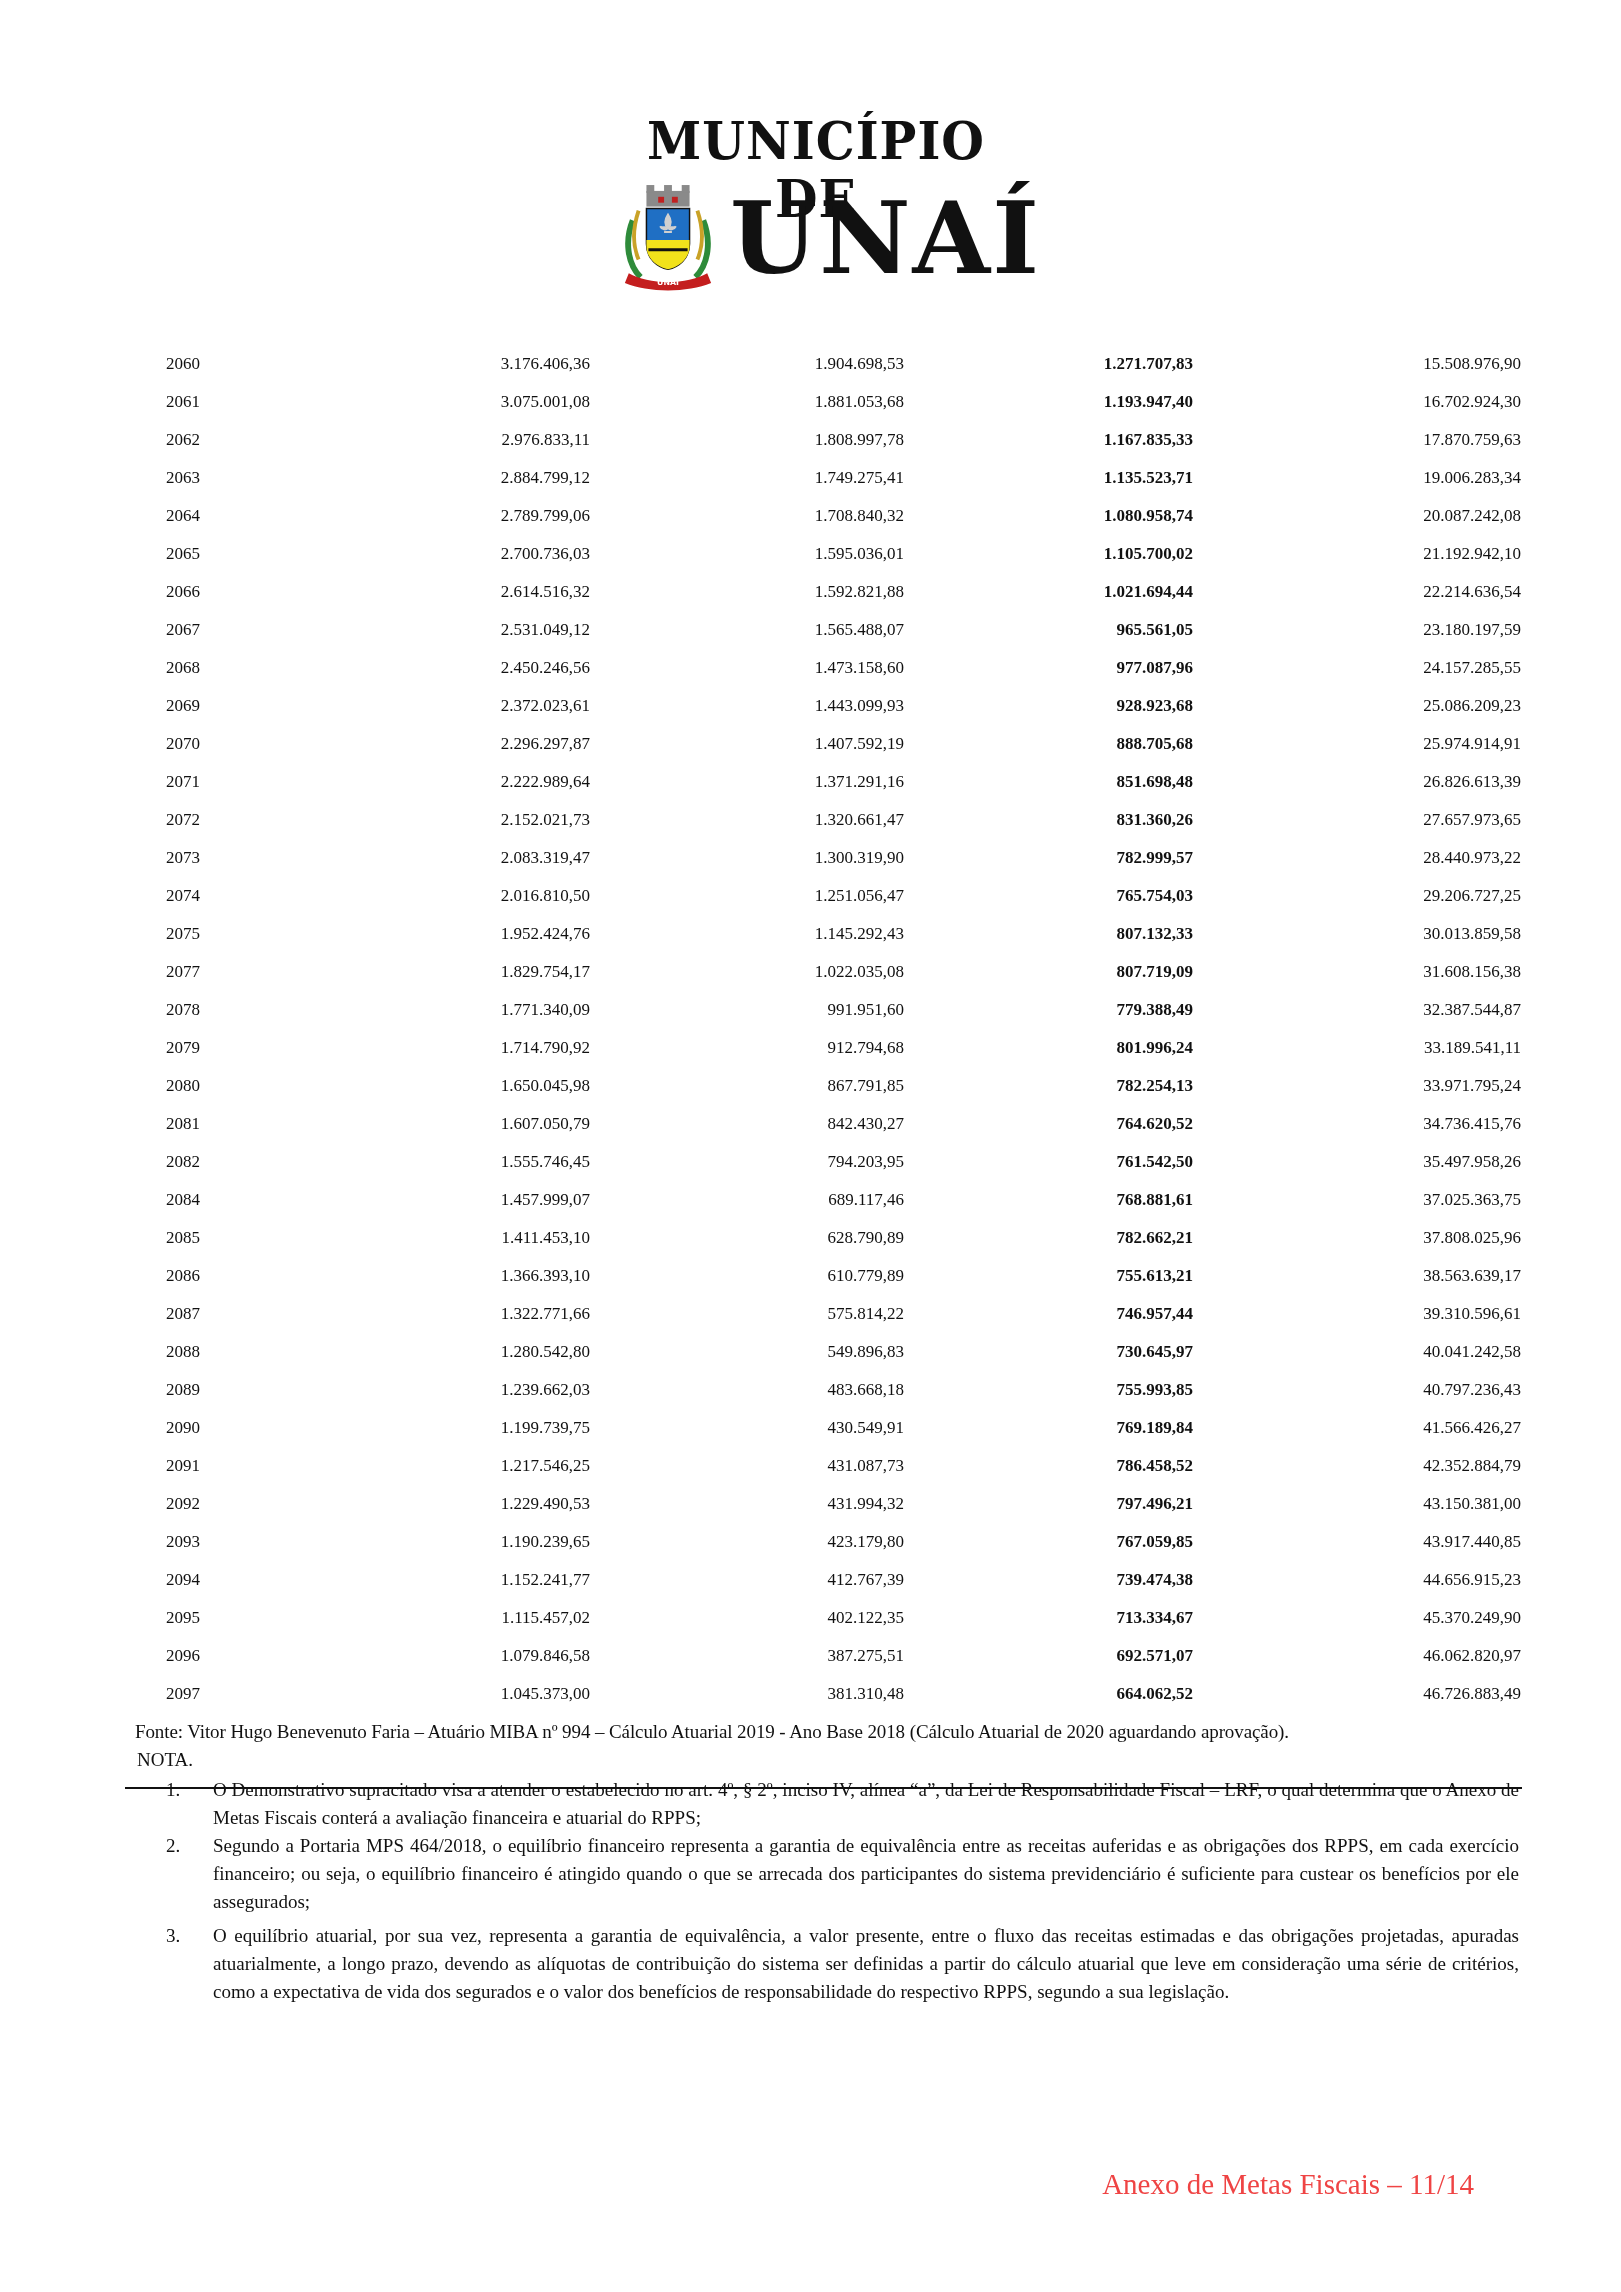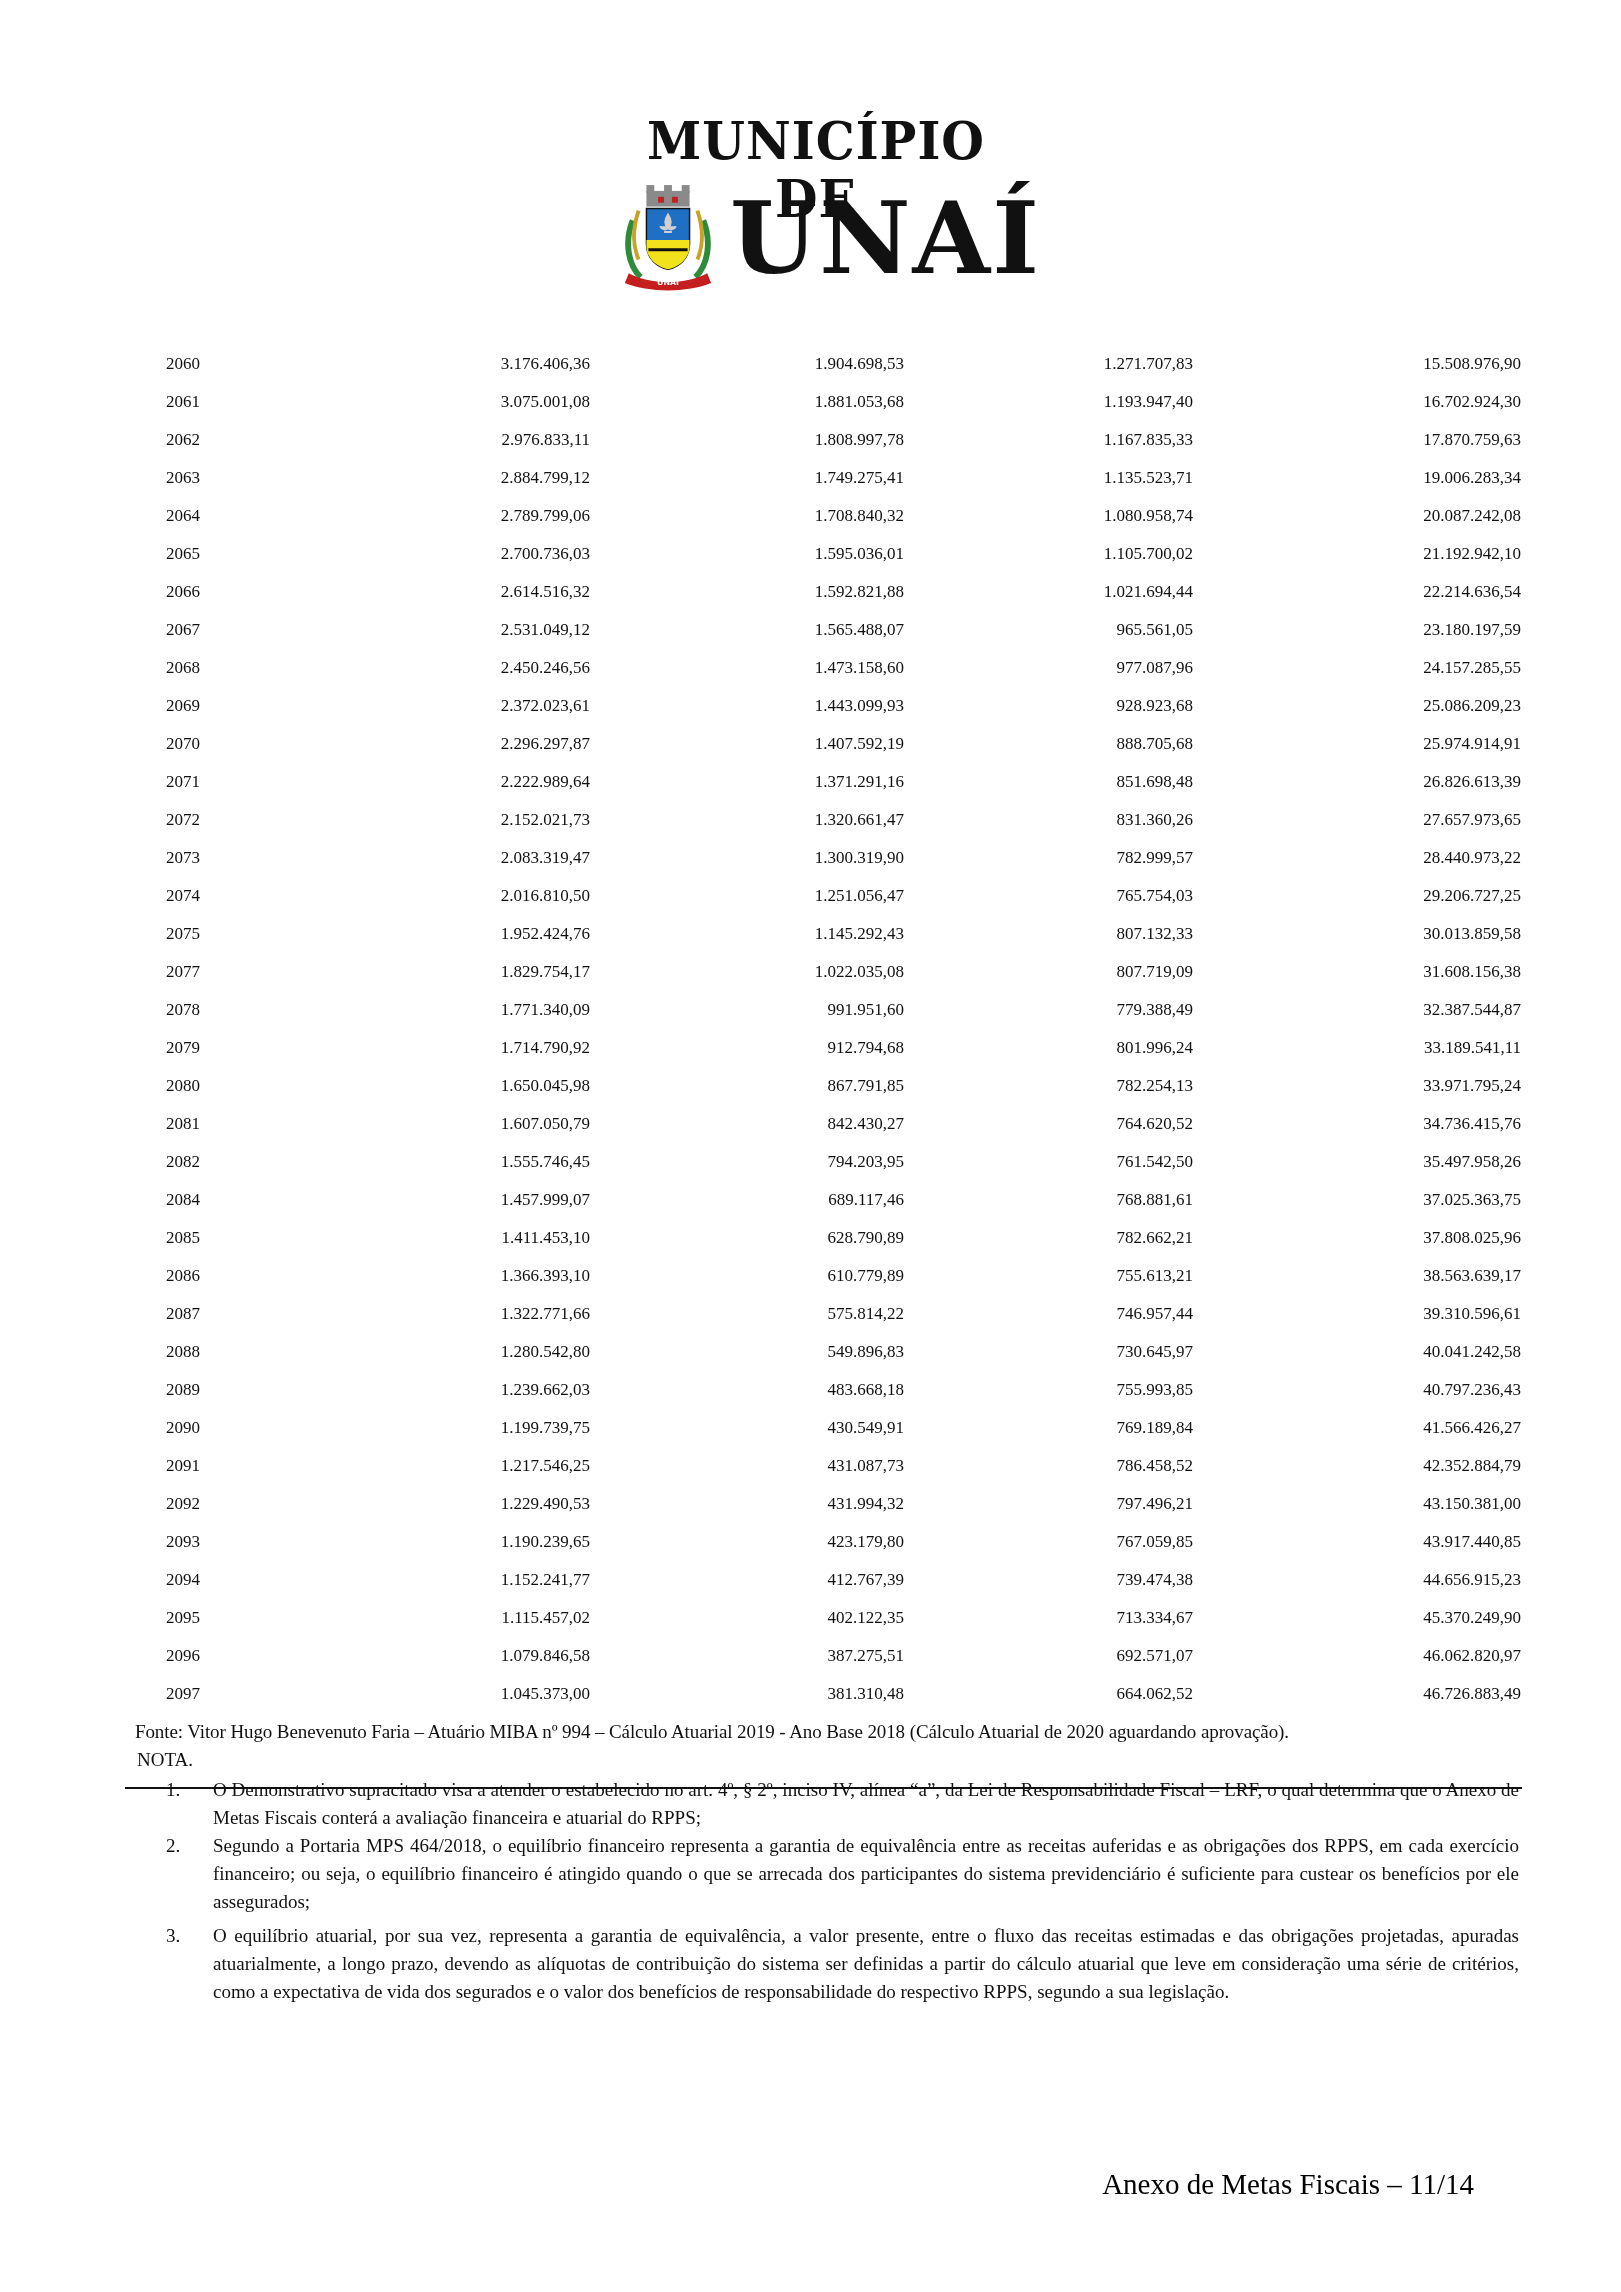--- a/index.html
+++ b/index.html
@@ -11,32 +11,32 @@
                letter-spacing:1px; line-height:55px; color:#111; transform:scaleY(1.05); }
   .crest { position:absolute; left:619px; top:65px; width:98px; height:110px; }
   .title-bottom { position:absolute; left:730px; top:67px; font-family:"DejaVu Serif",serif;
                   font-weight:900; font-size:100px; line-height:110px; color:#111; letter-spacing:2px; }
   table.data { position:absolute; left:129px; top:345px; width:1392px; border-collapse:collapse;
                font-family:"Liberation Serif","DejaVu Serif",serif; font-size:17px; }
   table.data td { height:38px; padding:0; line-height:38px; white-space:nowrap; }
   td.yr { width:108px; text-align:center; padding-right:0; }
   td.c1 { width:353px; text-align:right; }
   td.c2 { width:314px; text-align:right; }
-  td.c3 { width:289px; text-align:right; }
+  td.c3 { width:289px; text-align:right;font-weight:bold; }
   td.c4 { width:328px; text-align:right; }
   .rule { position:absolute; left:125px; top:1787px; width:1397px; height:2px; background:#111; }
   .notes { position:absolute; left:135px; top:1718px; width:1384px; font-family:"Liberation Serif",serif;
            font-size:19px; line-height:28px; color:#111; }
   .notes .fonte { white-space:nowrap; letter-spacing:-0.1px; }
   .notes .nota { padding-left:2px; }
   .notes ol { margin:2px 0 0 0; padding:0; list-style:none; }
   .notes li { position:relative; padding-left:78px; text-align:justify; }
   .notes li .num { position:absolute; left:31px; top:0; }
   .footer { position:absolute; right:147px; top:2168px; font-family:"Liberation Serif",serif;
-            font-size:29px; color:#000000; }
+            font-size:29px; color:#ef4444; }
 </style>
 </head>
 <body>
 
 <div class="header">
   <div class="title-top">MUNICÍPIO DE</div>
   <svg class="crest" viewBox="0 0 100 112">
 
     <path d="M14 40 C6 60 8 84 22 98" stroke="#2e8b3a" stroke-width="6" fill="none"></path>
     <path d="M86 40 C94 60 92 84 78 98" stroke="#2e8b3a" stroke-width="6" fill="none"></path>

